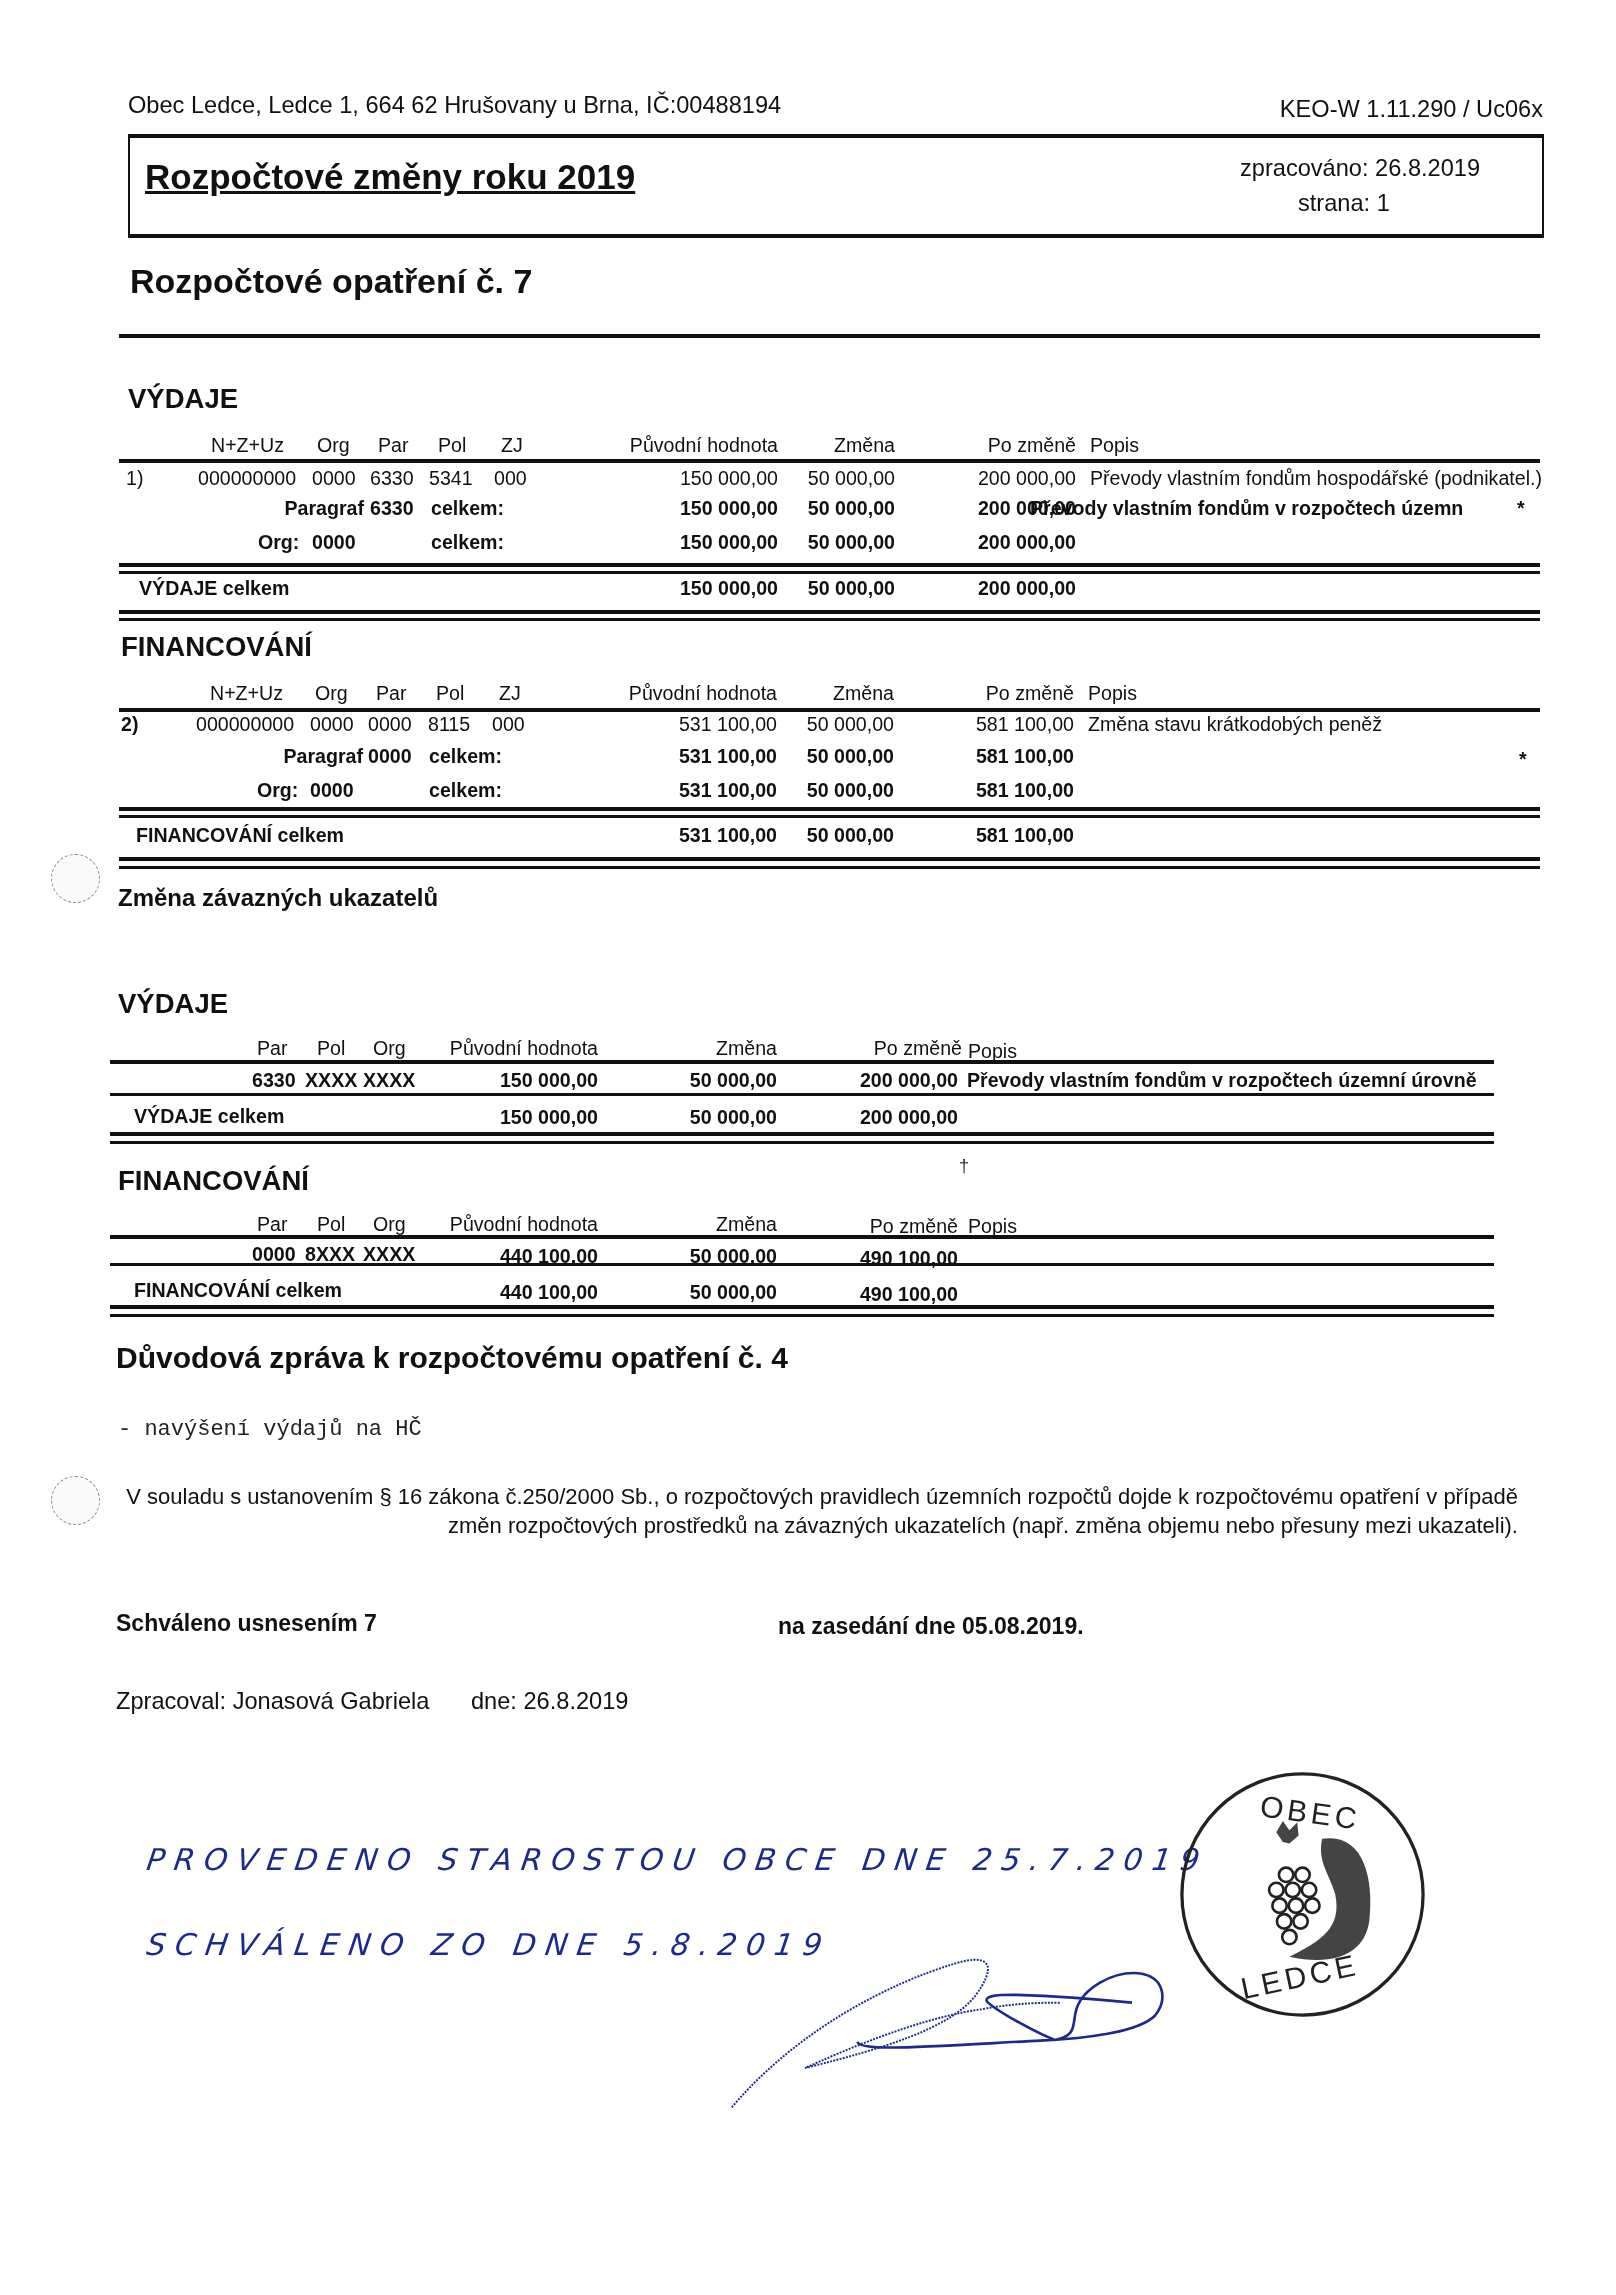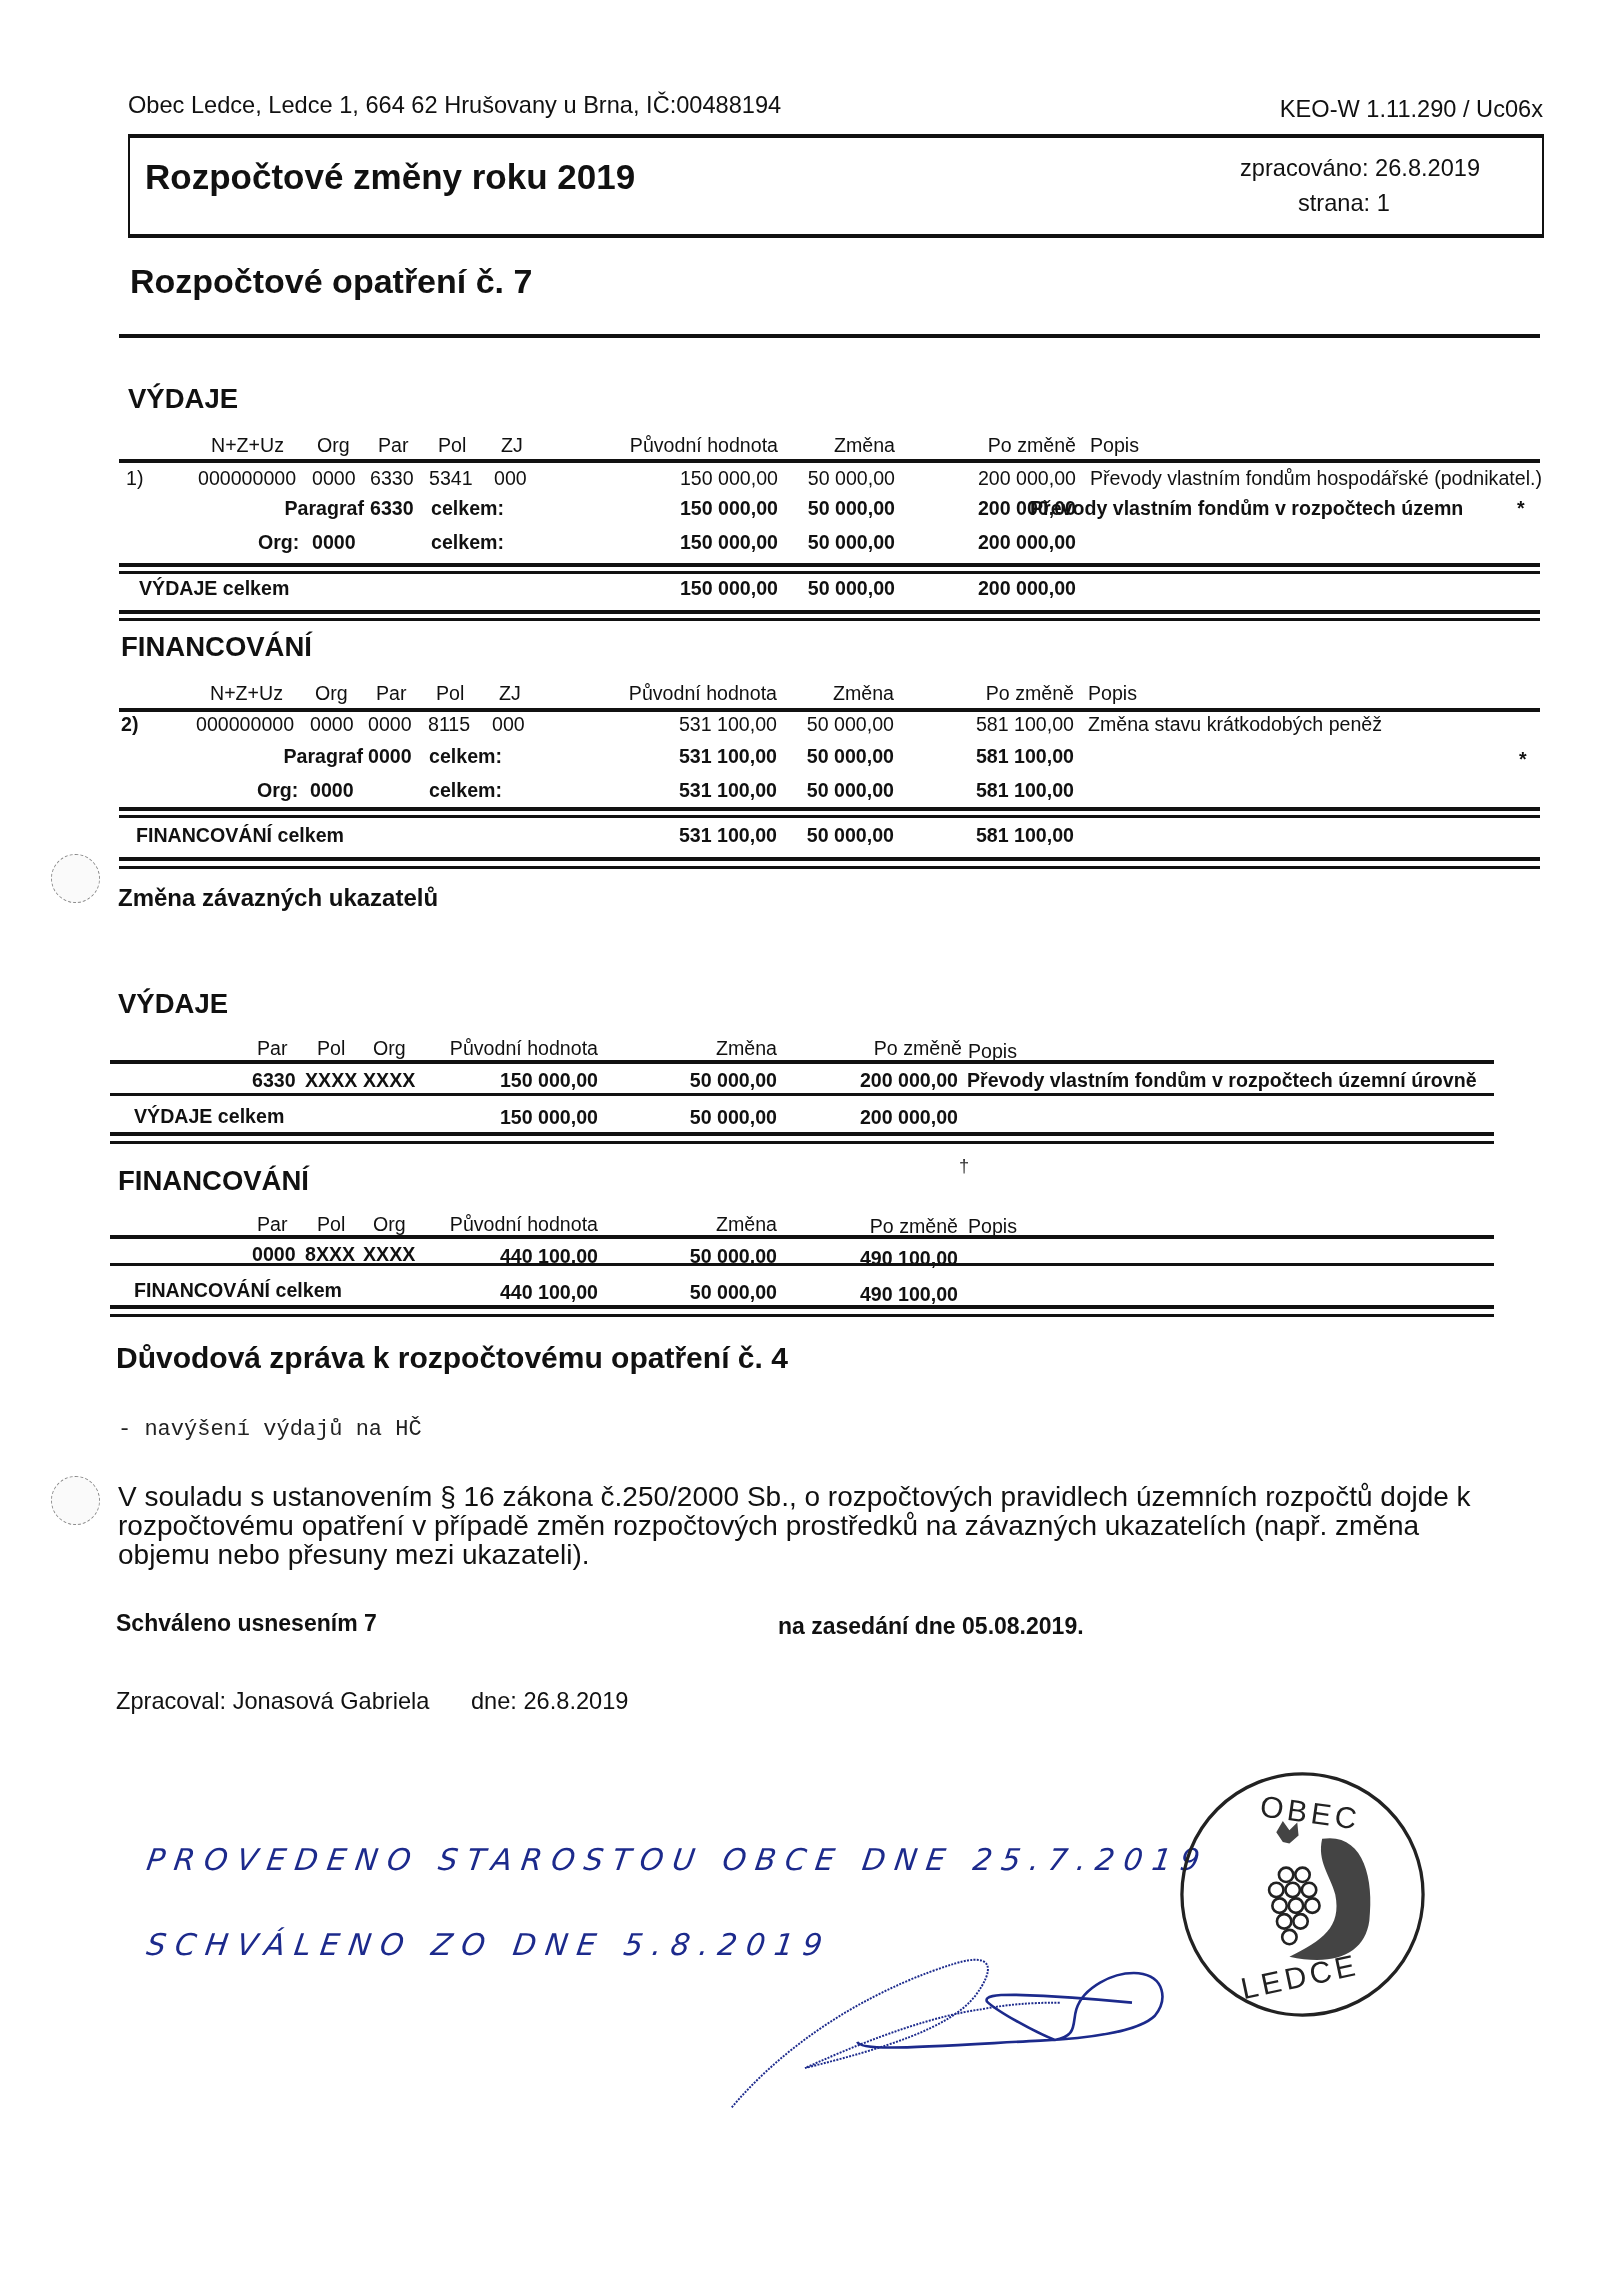--- a/index.html
+++ b/index.html
@@ -2,31 +2,31 @@
 <html style="font-size:10.5px"><head>
 <meta charset="utf-8">
 <style>
   html, body { margin:0; padding:0; background:#ffffff; }
   body { width:1616px; height:2295px; position:relative; overflow:hidden;
          font-family:"Liberation Sans", sans-serif; color:#111; }
   .abs { position:absolute; white-space:nowrap; }
   .hdr { font-size:23.6px; }
   .box { position:absolute; left:128px; top:134px; width:1412px; height:96px;
          border:2.6px solid #111; border-top-width:4.6px; border-bottom-width:4.6px; }
-  .t-big { font-size:35px; font-weight:bold; }
+  .t-big { font-size:35px; font-weight:bold;text-decoration:underline; }
   .h1 { font-size:34px; font-weight:bold; }
   .h2 { font-size:27.5px; font-weight:bold; }
   .th { font-size:19.6px; }
   .td { font-size:19.6px; }
   .b { font-weight:bold; }
   .r { text-align:right; }
   .rule { position:absolute; height:3.9px; background:#111; }
   .rule.thin { height:2.6px; }
   .mono { font-family:"Liberation Mono", monospace; font-size:22px; color:#222; }
-  .para { font-size:28px; line-height:29px; white-space:normal; width:1400px; }
+  .para { font-size:22px; line-height:29px; white-space:normal; width:1400px;text-align:right; }
   .hand { font-family:"DejaVu Sans", sans-serif; font-style:italic; color:#1c2a8c;
           font-size:30px; letter-spacing:9.2px; transform:skewX(-8deg); }
   .hole { position:absolute; width:47px; height:47px; border-radius:50%;
           border:1.3px dashed #888; background:#fafafa; }
 </style>
 </head>
 <body>
 
 <div class="hole" style="left:51px; top:854px;"></div>
 <div class="hole" style="left:51px; top:1476px;"></div>

